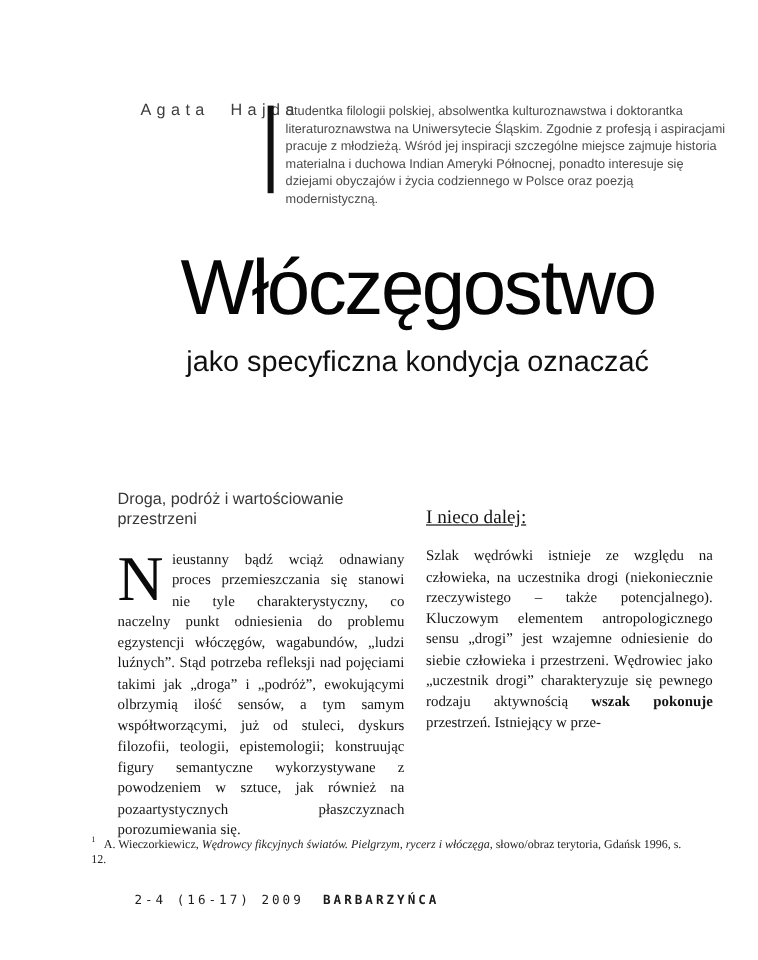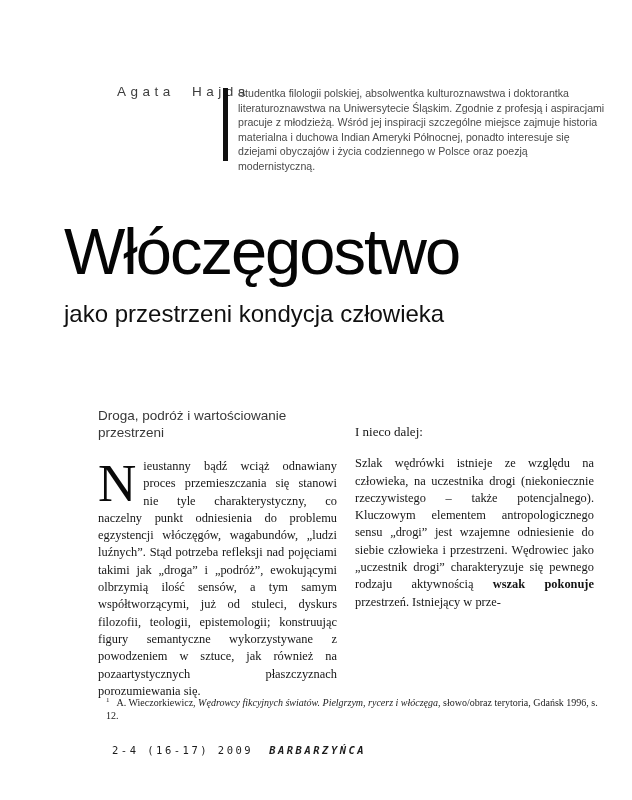--- a/index.html
+++ b/index.html
@@ -16,21 +16,21 @@
     font-size:13.5px; letter-spacing:4.5px; word-spacing:9px; color:#3d3d3d;
     white-space:nowrap;
   }
   .author-bar { position:absolute; left:223px; top:88px; width:5px; height:73px; background:#101010; }
   .author-bio {
     position:absolute; left:238px; top:86px; width:368px;
     font-family:"Liberation Sans", sans-serif;
     font-size:10.6px; line-height:14.6px; color:#4a4a4a;
   }
   
-  .title-wrap { position:absolute; left:64px; top:216px; width:568px; }
+  .title-wrap { position:absolute; left:64px; top:204px; width:568px; text-align:center; }
   .main-title {
     margin:0; font-family:"Liberation Sans", sans-serif;
     font-size:65px; font-weight:400; letter-spacing:-2px; color:#050505; line-height:1.1;
   }
   .subtitle {
     margin-top:12px; font-family:"Liberation Sans", sans-serif;
     font-size:24px; font-weight:400; color:#101010;
   }
   
   .columns { position:absolute; left:98px; top:408px; width:497px; display:flex; gap:18px; }
@@ -39,49 +39,49 @@
     font-family:"Liberation Sans", sans-serif;
     font-size:13.5px; line-height:16.5px; font-weight:400; color:#383838;
     margin:0 0 17px 0; width:222px;
   }
   .body-par { font-size:12.4px; line-height:17.3px; text-align:justify; margin:0; color:#151515; }
   .dropcap {
     float:left; font-size:53px; line-height:44px;
     padding:3px 7px 0 0; color:#0a0a0a;
   }
   .par-indent { text-indent:14px; margin-top:1px; }
-  .interjection { font-size:13px; line-height:17.3px; margin:15px 0 15px 0; color:#151515; }
+  .interjection { font-size:16px; line-height:17.3px; margin:15px 0 15px 0; color:#151515;text-decoration:underline; }
   .bold-seg { font-weight:700; }
   
   .footnote {
-    position:absolute; left:106px; top:694px; width:492px;
+    position:absolute; left:76px; top:694px; width:492px;
     font-size:10px; line-height:13px; color:#222;
   }
   .footnote .fn-marker { font-size:7px; vertical-align:super; margin-right:7px; }
   .footnote .work { font-style:italic; }
   
   .page-footer {
     position:absolute; left:112px; top:744px;
     font-family:"DejaVu Sans Mono", monospace;
     font-size:10.5px; letter-spacing:2.5px; color:#1c1c1c; white-space:nowrap;
   }
-  .page-footer .brand { font-weight:700; margin-left:16px;font-style:italic; }
+  .page-footer .brand { font-weight:700; margin-left:16px; }
 </style>
 </head>
 <body>
 
 <div class="page">
 
   <div class="author-name">Agata Hajda</div>
   <div class="author-bar"></div>
   <div class="author-bio">Studentka filologii polskiej, absolwentka kulturoznawstwa i doktorantka literaturoznawstwa na Uniwersytecie Śląskim. Zgodnie z profesją i aspiracjami pracuje z młodzieżą. Wśród jej inspiracji szczególne miejsce zajmuje historia materialna i duchowa Indian Ameryki Północnej, ponadto interesuje się dziejami obyczajów i życia codziennego w Polsce oraz poezją modernistyczną.</div>
 
   <div class="title-wrap">
     <h1 class="main-title">Włóczęgostwo</h1>
-    <div class="subtitle">jako przestrzeni kondycja człowieka</div>
+    <div class="subtitle">jako specyficzna kondycja oznaczać</div>
   </div>
 
   <div class="columns">
 
     <div class="col">
       <h2 class="section-heading">Droga, podróż i wartościowanie przestrzeni</h2>
       <p class="body-par"><span class="dropcap">N</span><span>ieustanny bądź wciąż odnawiany proces przemieszczania się stanowi nie tyle charakterystyczny, co naczelny punkt odniesienia do problemu egzystencji włóczęgów, wagabundów, „ludzi luźnych”. Stąd potrzeba refleksji nad pojęciami takimi jak „droga” i „podróż”, ewokującymi olbrzymią ilość sensów, a tym samym współtworzącymi, już od stuleci, dyskurs filozofii, teologii, epistemologii; konstruując figury semantyczne wykorzystywane z powodzeniem w sztuce, jak również na pozaartystycznych płaszczyznach porozumiewania się.</span></p>
     </div>
 
     <div class="col">

